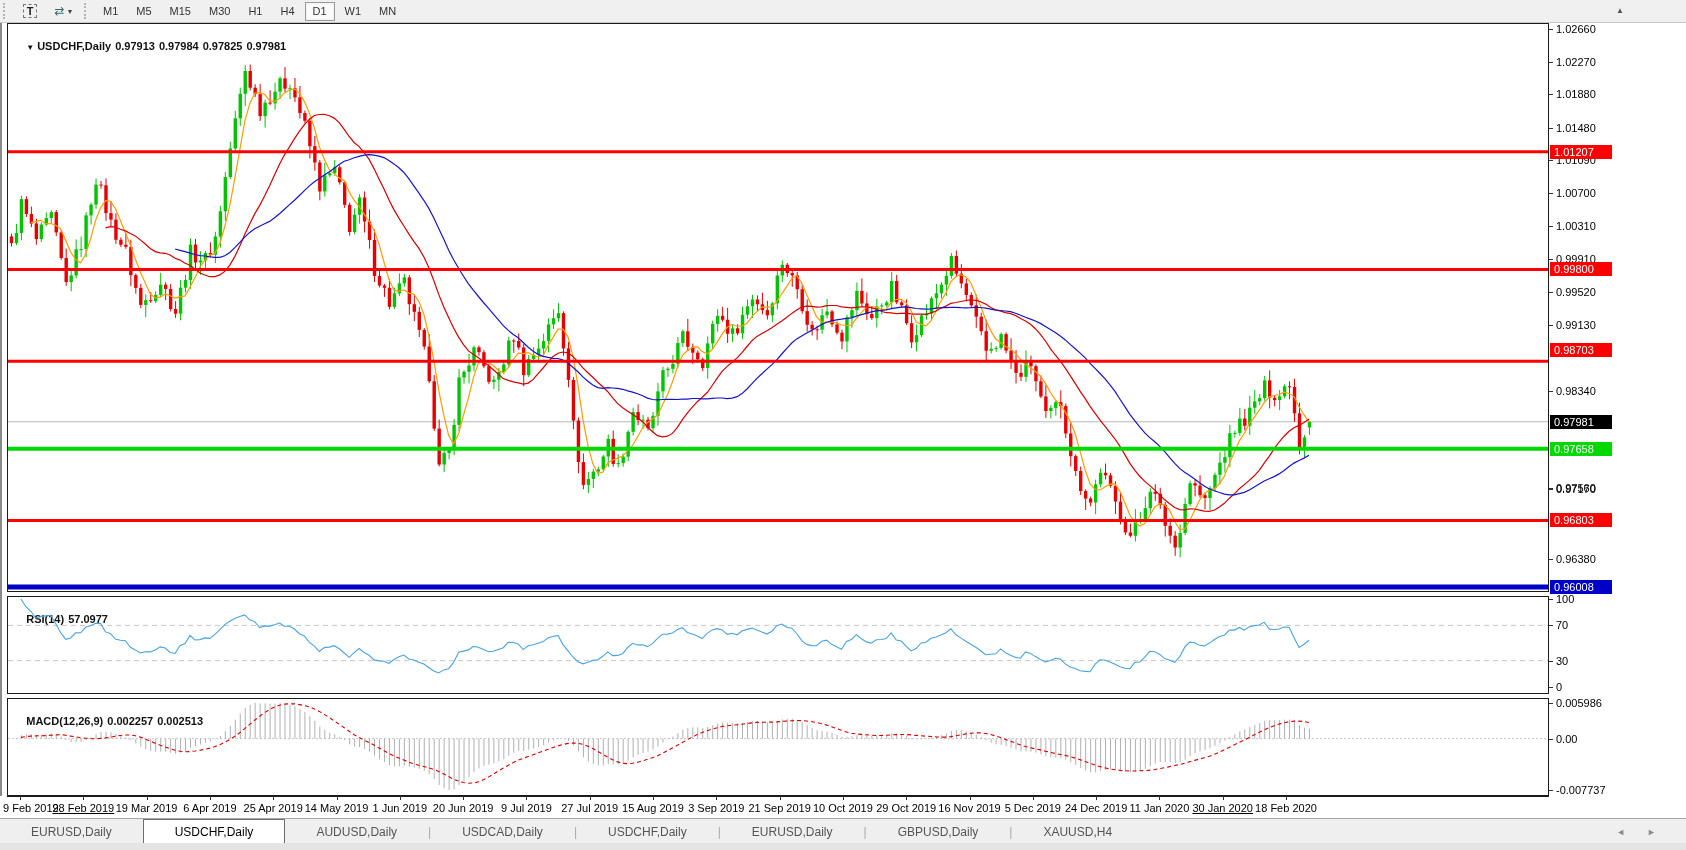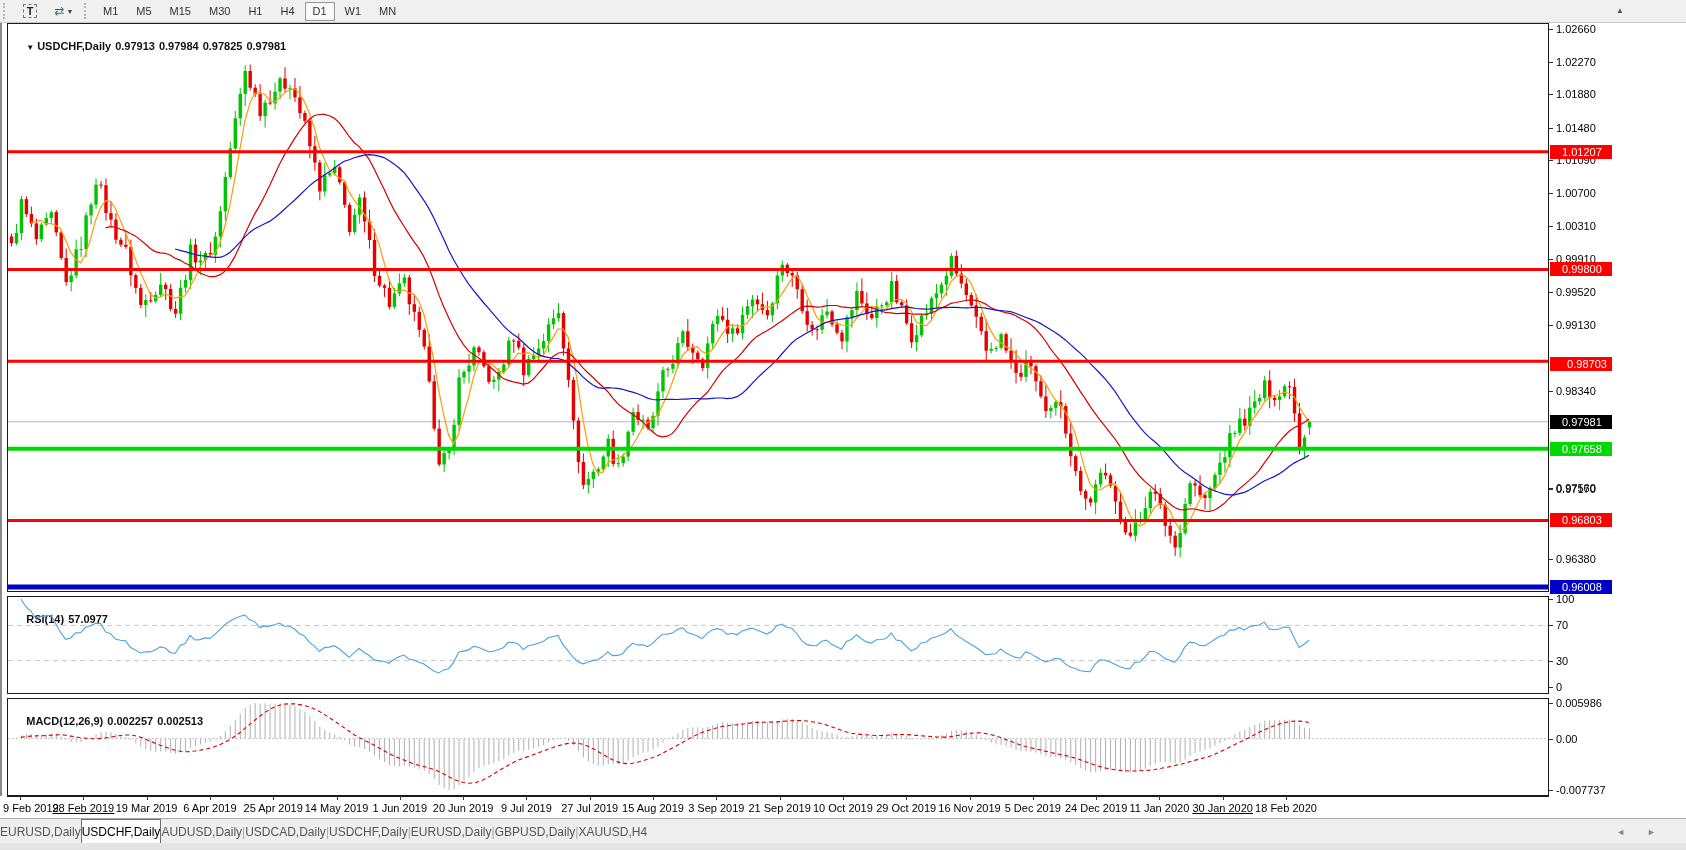--- a/index.html
+++ b/index.html
@@ -22,30 +22,30 @@
   #rsi-panel{top:596px;height:98px;}
   #macd-panel{top:698px;height:98px;}
   #win-edge{position:absolute;left:0;top:23px;width:2px;height:820px;background:#8a8a8a;}
   .chart-label{position:absolute;left:6px;top:4px;font-size:11px;font-weight:700;color:#111;white-space:pre;}
   .chart-label span{margin-right:4px;}
   #main-title .caret-sym{font-size:8px;font-weight:400;margin-right:3px;}
   
   .axis-label{position:absolute;left:1556px;font-size:11px;color:#000;white-space:nowrap;}
   .axis-label::before{content:"";position:absolute;left:-7px;top:6px;width:4px;height:1px;background:#333;}
   .axis-box{position:absolute;left:1550px;width:62px;height:14px;color:#fff;font-size:11px;
-    line-height:14px;padding-left:12px;box-sizing:border-box;white-space:nowrap;}
+    line-height:14px;padding-left:4px;box-sizing:border-box;white-space:nowrap;}
   
   #date-axis{position:absolute;left:0;top:796px;width:1658px;height:22px;background:#fff;}
   #date-axis .rule{position:absolute;left:7px;top:0;width:1542px;height:1px;background:#1b1b1b;}
   .date-tick{position:absolute;top:0;width:1px;height:4px;background:#333;}
   .date-label{position:absolute;top:6px;font-size:11px;color:#000;white-space:nowrap;}
   
   #tabbar{position:absolute;left:0;top:818px;width:1686px;height:25px;background:#efefef;
     border-top:1px solid #a8a8a8;display:flex;align-items:stretch;font-size:12px;}
-  .tab{display:flex;align-items:center;padding:0 0;color:#555;}
+  .tab{display:flex;align-items:center;padding:0 31px;color:#555;}
   .tab.active{background:#ffffff;border:1px solid #6e6e6e;border-bottom:none;color:#000;font-weight:400;}
   .tab-sep{display:flex;align-items:center;color:#aaa;}
   #tab-scroll{margin-left:auto;display:flex;align-items:center;gap:22px;padding-right:30px;color:#8a8a8a;font-size:9px;}
   #bottom-strip{position:absolute;left:0;top:843px;width:1686px;height:7px;background:#e4e4e4;}
   svg{position:absolute;left:0;top:0;}
 </style>
 </head>
 <body>
 
 <div id="toolbar">
@@ -909,21 +909,21 @@
     <div class="axis-label" style="top: 219.765px;">1.00310</div>
     <div class="axis-label" style="top: 253.257px;">0.99910</div>
     <div class="axis-label" style="top: 285.912px;">0.99520</div>
     <div class="axis-label" style="top: 318.567px;">0.99130</div>
     <div class="axis-label" style="top: 384.714px;">0.98340</div>
     <div class="axis-label" style="top: 450.023px; margin-top: 32px;">0.97560</div>
     <div class="axis-label" style="top: 482.678px;">0.97170</div>
     <div class="axis-label" style="top: 553px;">0.96380</div>
     <div class="axis-box" style="background: rgb(255, 0, 0); top: 144.66px;">1.01207</div>
     <div class="axis-box" style="background: rgb(255, 0, 0); top: 262.468px;">0.99800</div>
-    <div class="axis-box" style="background: rgb(255, 0, 0); top: 357px; text-align: center;">0.98703</div>
+    <div class="axis-box" style="background: rgb(255, 0, 0); top: 343px;">0.98703</div>
     <div class="axis-box" style="background: rgb(255, 0, 0); top: 513.407px;">0.96803</div>
     <div class="axis-box" style="background: rgb(0, 216, 0); top: 441.817px;">0.97658</div>
     <div class="axis-box" style="background: rgb(0, 0, 200); top: 579.972px;">0.96008</div>
     <div class="axis-box" style="background: rgb(0, 0, 0); top: 414.773px;">0.97981</div>
     <div class="axis-label" style="top: 593px;">100</div>
     <div class="axis-label" style="top: 619.4px;">70</div>
     <div class="axis-label" style="top: 654.6px;">30</div>
     <div class="axis-label" style="top: 681px;">0</div>
     <div class="axis-label" style="top: 697px;">0.005986</div>
     <div class="axis-label" style="top: 732.653px;">0.00</div>

